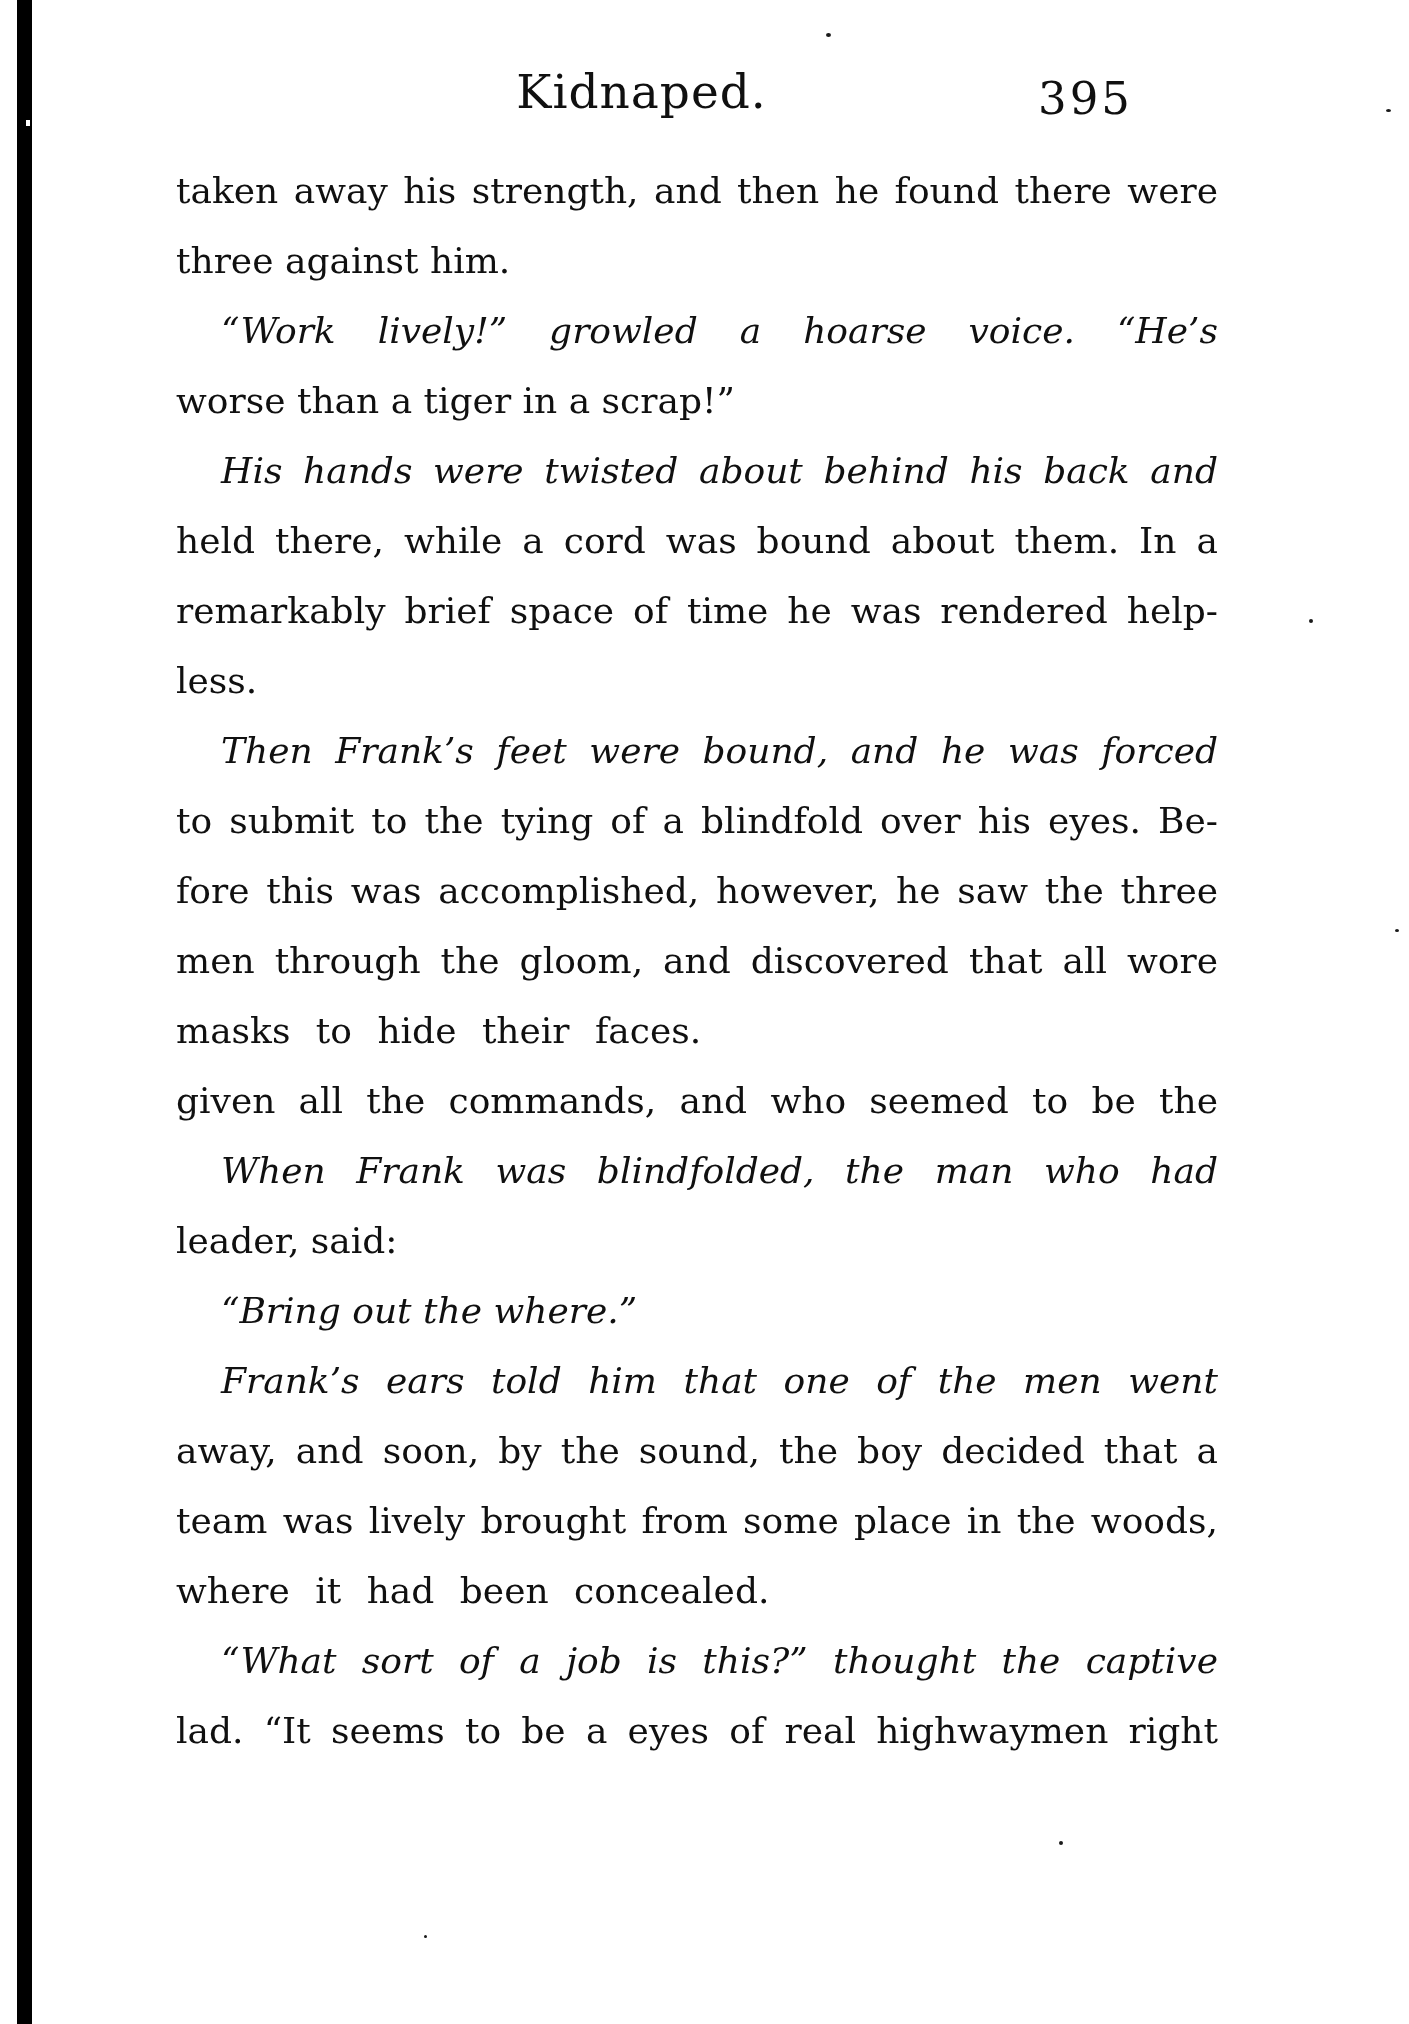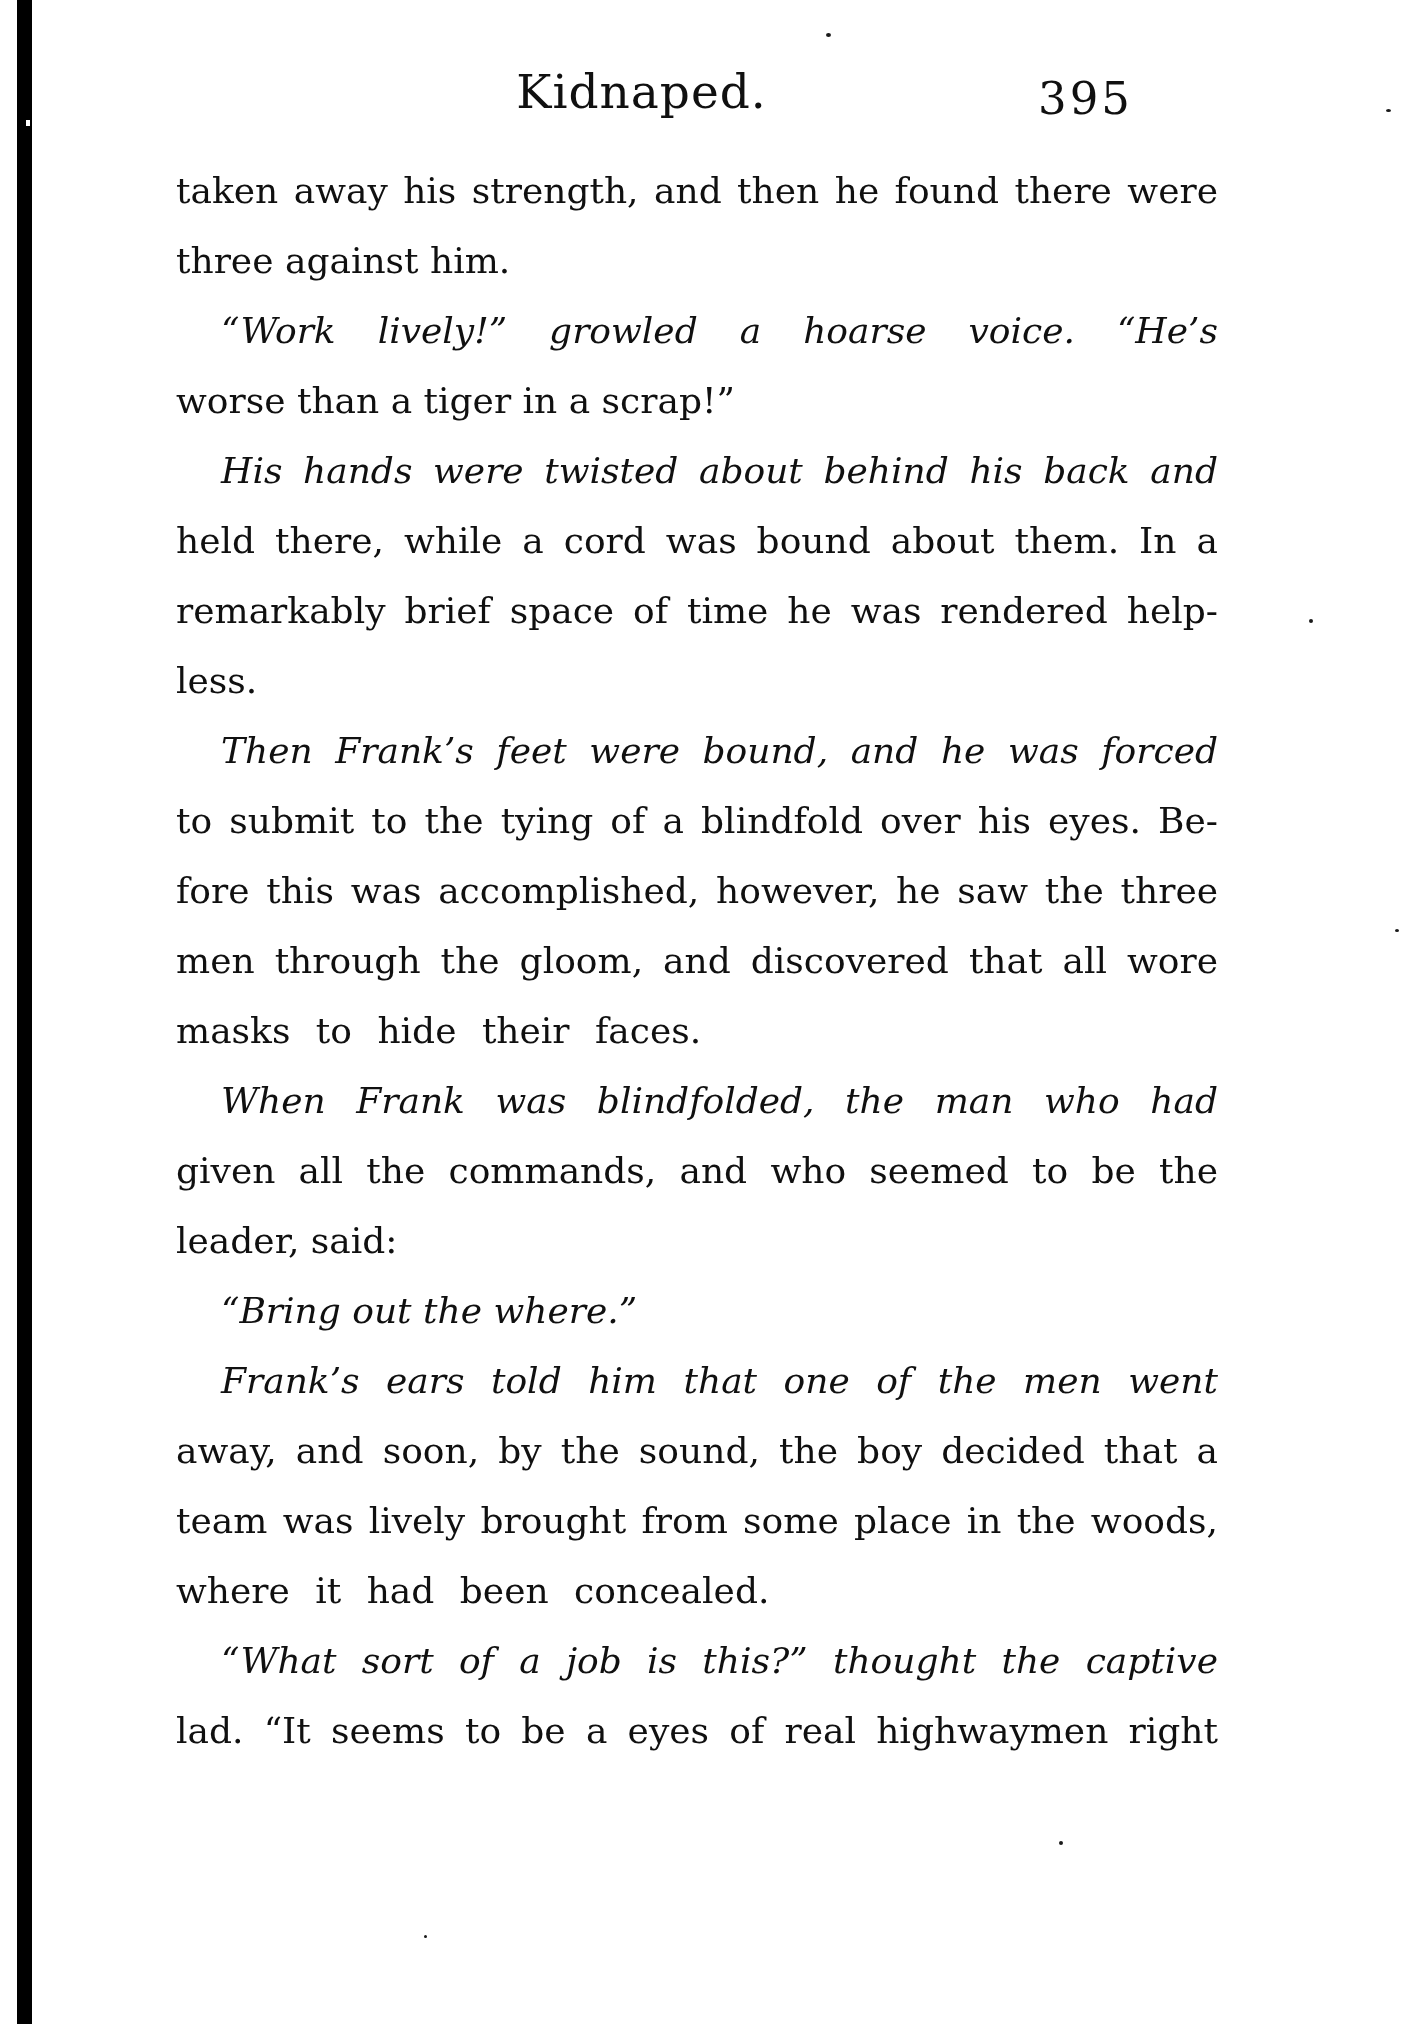--- a/index.html
+++ b/index.html
@@ -119,22 +119,22 @@
   <div class="ln l">worse than a tiger in a scrap!”</div>
   <div class="ln j ind">His hands were twisted about behind his back and</div>
   <div class="ln j">held there, while a cord was bound about them. In a</div>
   <div class="ln j">remarkably brief space of time he was rendered help-</div>
   <div class="ln l">less.</div>
   <div class="ln j ind">Then Frank’s feet were bound, and he was forced</div>
   <div class="ln j">to submit to the tying of a blindfold over his eyes. Be-</div>
   <div class="ln j">fore this was accomplished, however, he saw the three</div>
   <div class="ln j">men through the gloom, and discovered that all wore</div>
   <div class="ln l sp">masks to hide their faces.</div>
+  <div class="ln j">given all the commands, and who seemed to be the</div>
   <div class="ln j ind">When Frank was blindfolded, the man who had</div>
-  <div class="ln j">given all the commands, and who seemed to be the</div>
   <div class="ln l">leader, said:</div>
   <div class="ln l ind">“Bring out the where.”</div>
   <div class="ln j ind">Frank’s ears told him that one of the men went</div>
   <div class="ln j">away, and soon, by the sound, the boy decided that a</div>
   <div class="ln j">team was lively brought from some place in the woods,</div>
   <div class="ln l sp">where it had been concealed.</div>
   <div class="ln j ind">“What sort of a job is this?” thought the captive</div>
   <div class="ln j">lad. “It seems to be a eyes of real highwaymen right</div>
 </div>
 

